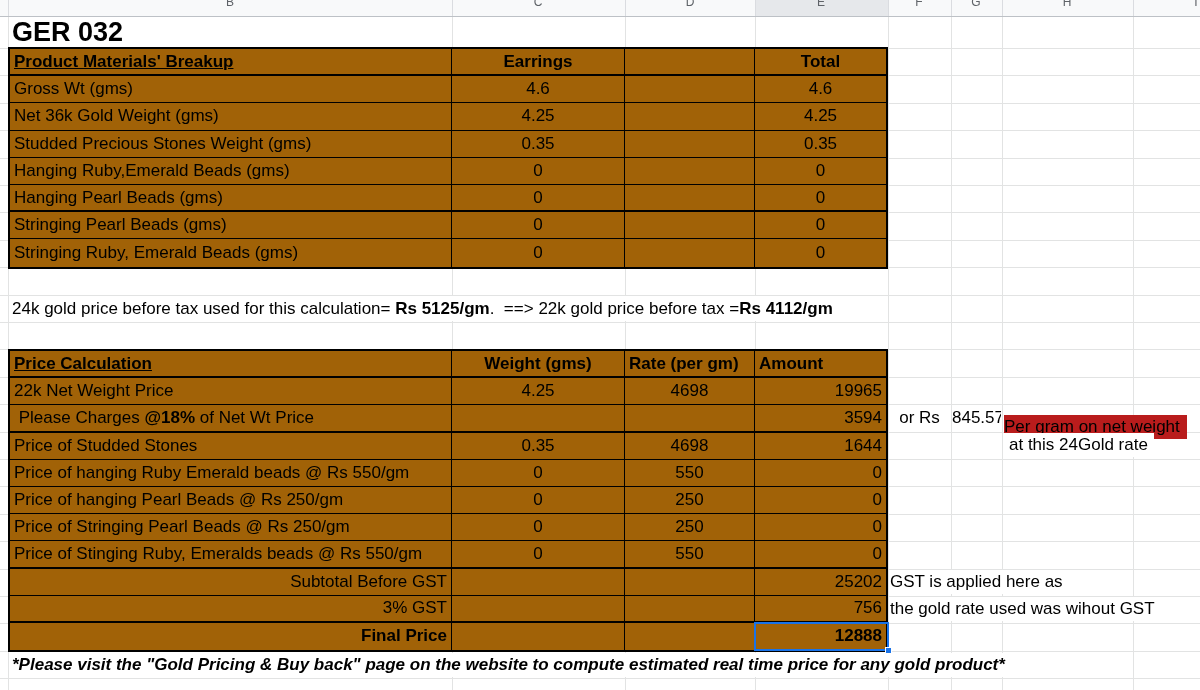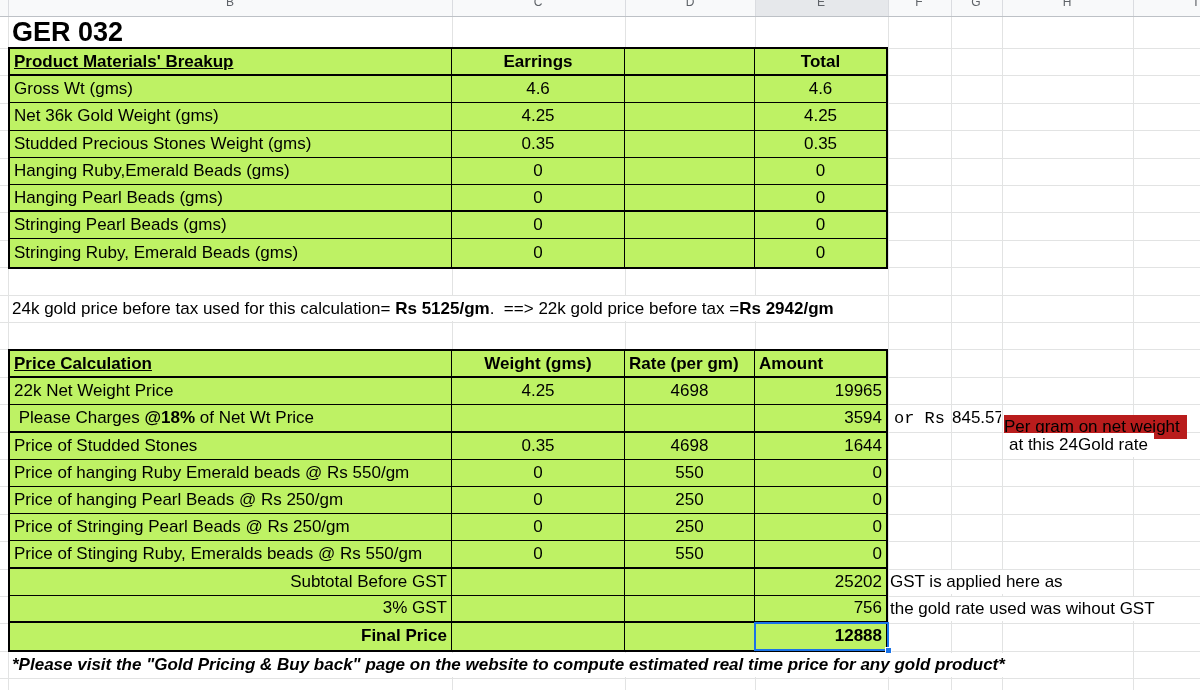--- a/index.html
+++ b/index.html
@@ -29,21 +29,21 @@
   .vline { position:absolute; top:17px; width:1px; height:673px; background:#e2e3e3; z-index:1; }
   
   .title-cell {
     position:absolute; left:12px; top:17px; height:31px; display:flex; align-items:center;
     font-size:27px; font-weight:bold; background:#fff; padding-right:8px; z-index:2; white-space:pre;
   }
   
   .tbl {
     position:absolute; left:8px; width:880px; display:grid;
     grid-template-columns:442px 173px 130px 131px; grid-auto-rows:27.2px;
-    background:#bef264; border:2px solid #000; z-index:2;
+    background:#a16207; border:2px solid #000; z-index:2;
   }
   #mat   { top:47px;  }
   #price { top:349px; }
   .cell {
     border-right:1px solid #000; border-bottom:1px solid #000;
     display:flex; align-items:center; padding:0 4px; overflow:hidden; white-space:pre;
   }
   .cell.last { border-right:none; }
   .cell.nb   { border-bottom:none; }
   .cell.tk   { border-bottom-width:2px; }
@@ -52,21 +52,21 @@
   .b   { font-weight:bold; }
   .und { text-decoration:underline; }
   
   .rowtext {
     position:absolute; display:flex; align-items:center; background:#fff;
     white-space:pre; z-index:2; overflow:hidden;
   }
   .goldline { left:9px;  top:296px; height:25px; width:850px; padding-left:3px; }
   .footnote { left:9px;  top:653px; height:24px; width:1045px; padding-left:3px; font-weight:bold; font-style:italic; }
   .ann      { background:transparent; }
-  .ann-or     { left:889px;  top:406px; height:24px; width:61px;  justify-content:center;font-family:Liberation Mono, monospace; }
+  .ann-or     { left:889px;  top:406px; height:24px; width:61px;  justify-content:center; }
   .ann-pergm  { left:952px;  top:406px; height:24px; width:49px;  background:#fff; }
   .ann-perg1  { left:1004px; top:415px; height:24px; width:183px; background:#b91c1c; }
   .ann-perg2  { left:1004px; top:433px; height:24px; width:150px; background:#fff; padding-left:5px; }
   .ann-gst1   { left:890px;  top:570px; height:24px; width:220px; background:#fff; }
   .ann-gst2   { left:890px;  top:597px; height:24px; width:302px; background:#fff; }
   
   .selrect {
     position:absolute; left:754px; top:622px; width:135px; height:29px;
     border:2px solid #1a73e8; z-index:5;
   }
@@ -148,21 +148,21 @@
     <div class="cell"></div>
     <div class="cell ctr last">0</div>
 
     <div class="cell nb">Stringing Ruby, Emerald Beads (gms)</div>
     <div class="cell ctr nb">0</div>
     <div class="cell nb"></div>
     <div class="cell ctr nb last">0</div>
   </div>
 
   <div class="rowtext goldline">
-    <span>24k gold price before tax used for this calculation= </span><span class="b">Rs 5125/gm</span><span>.  ==&gt; 22k gold price before tax =</span><span class="b">Rs 2942/gm</span>
+    <span>24k gold price before tax used for this calculation= </span><span class="b">Rs 5125/gm</span><span>.  ==&gt; 22k gold price before tax =</span><span class="b">Rs 4112/gm</span>
   </div>
 
   <div class="tbl" id="price">
     <div class="cell b und tk">Price Calculation</div>
     <div class="cell b ctr tk">Weight (gms)</div>
     <div class="cell b tk">Rate (per gm)</div>
     <div class="cell b tk last">Amount</div>
 
     <div class="cell">22k Net Weight Price</div>
     <div class="cell ctr">4.25</div>

